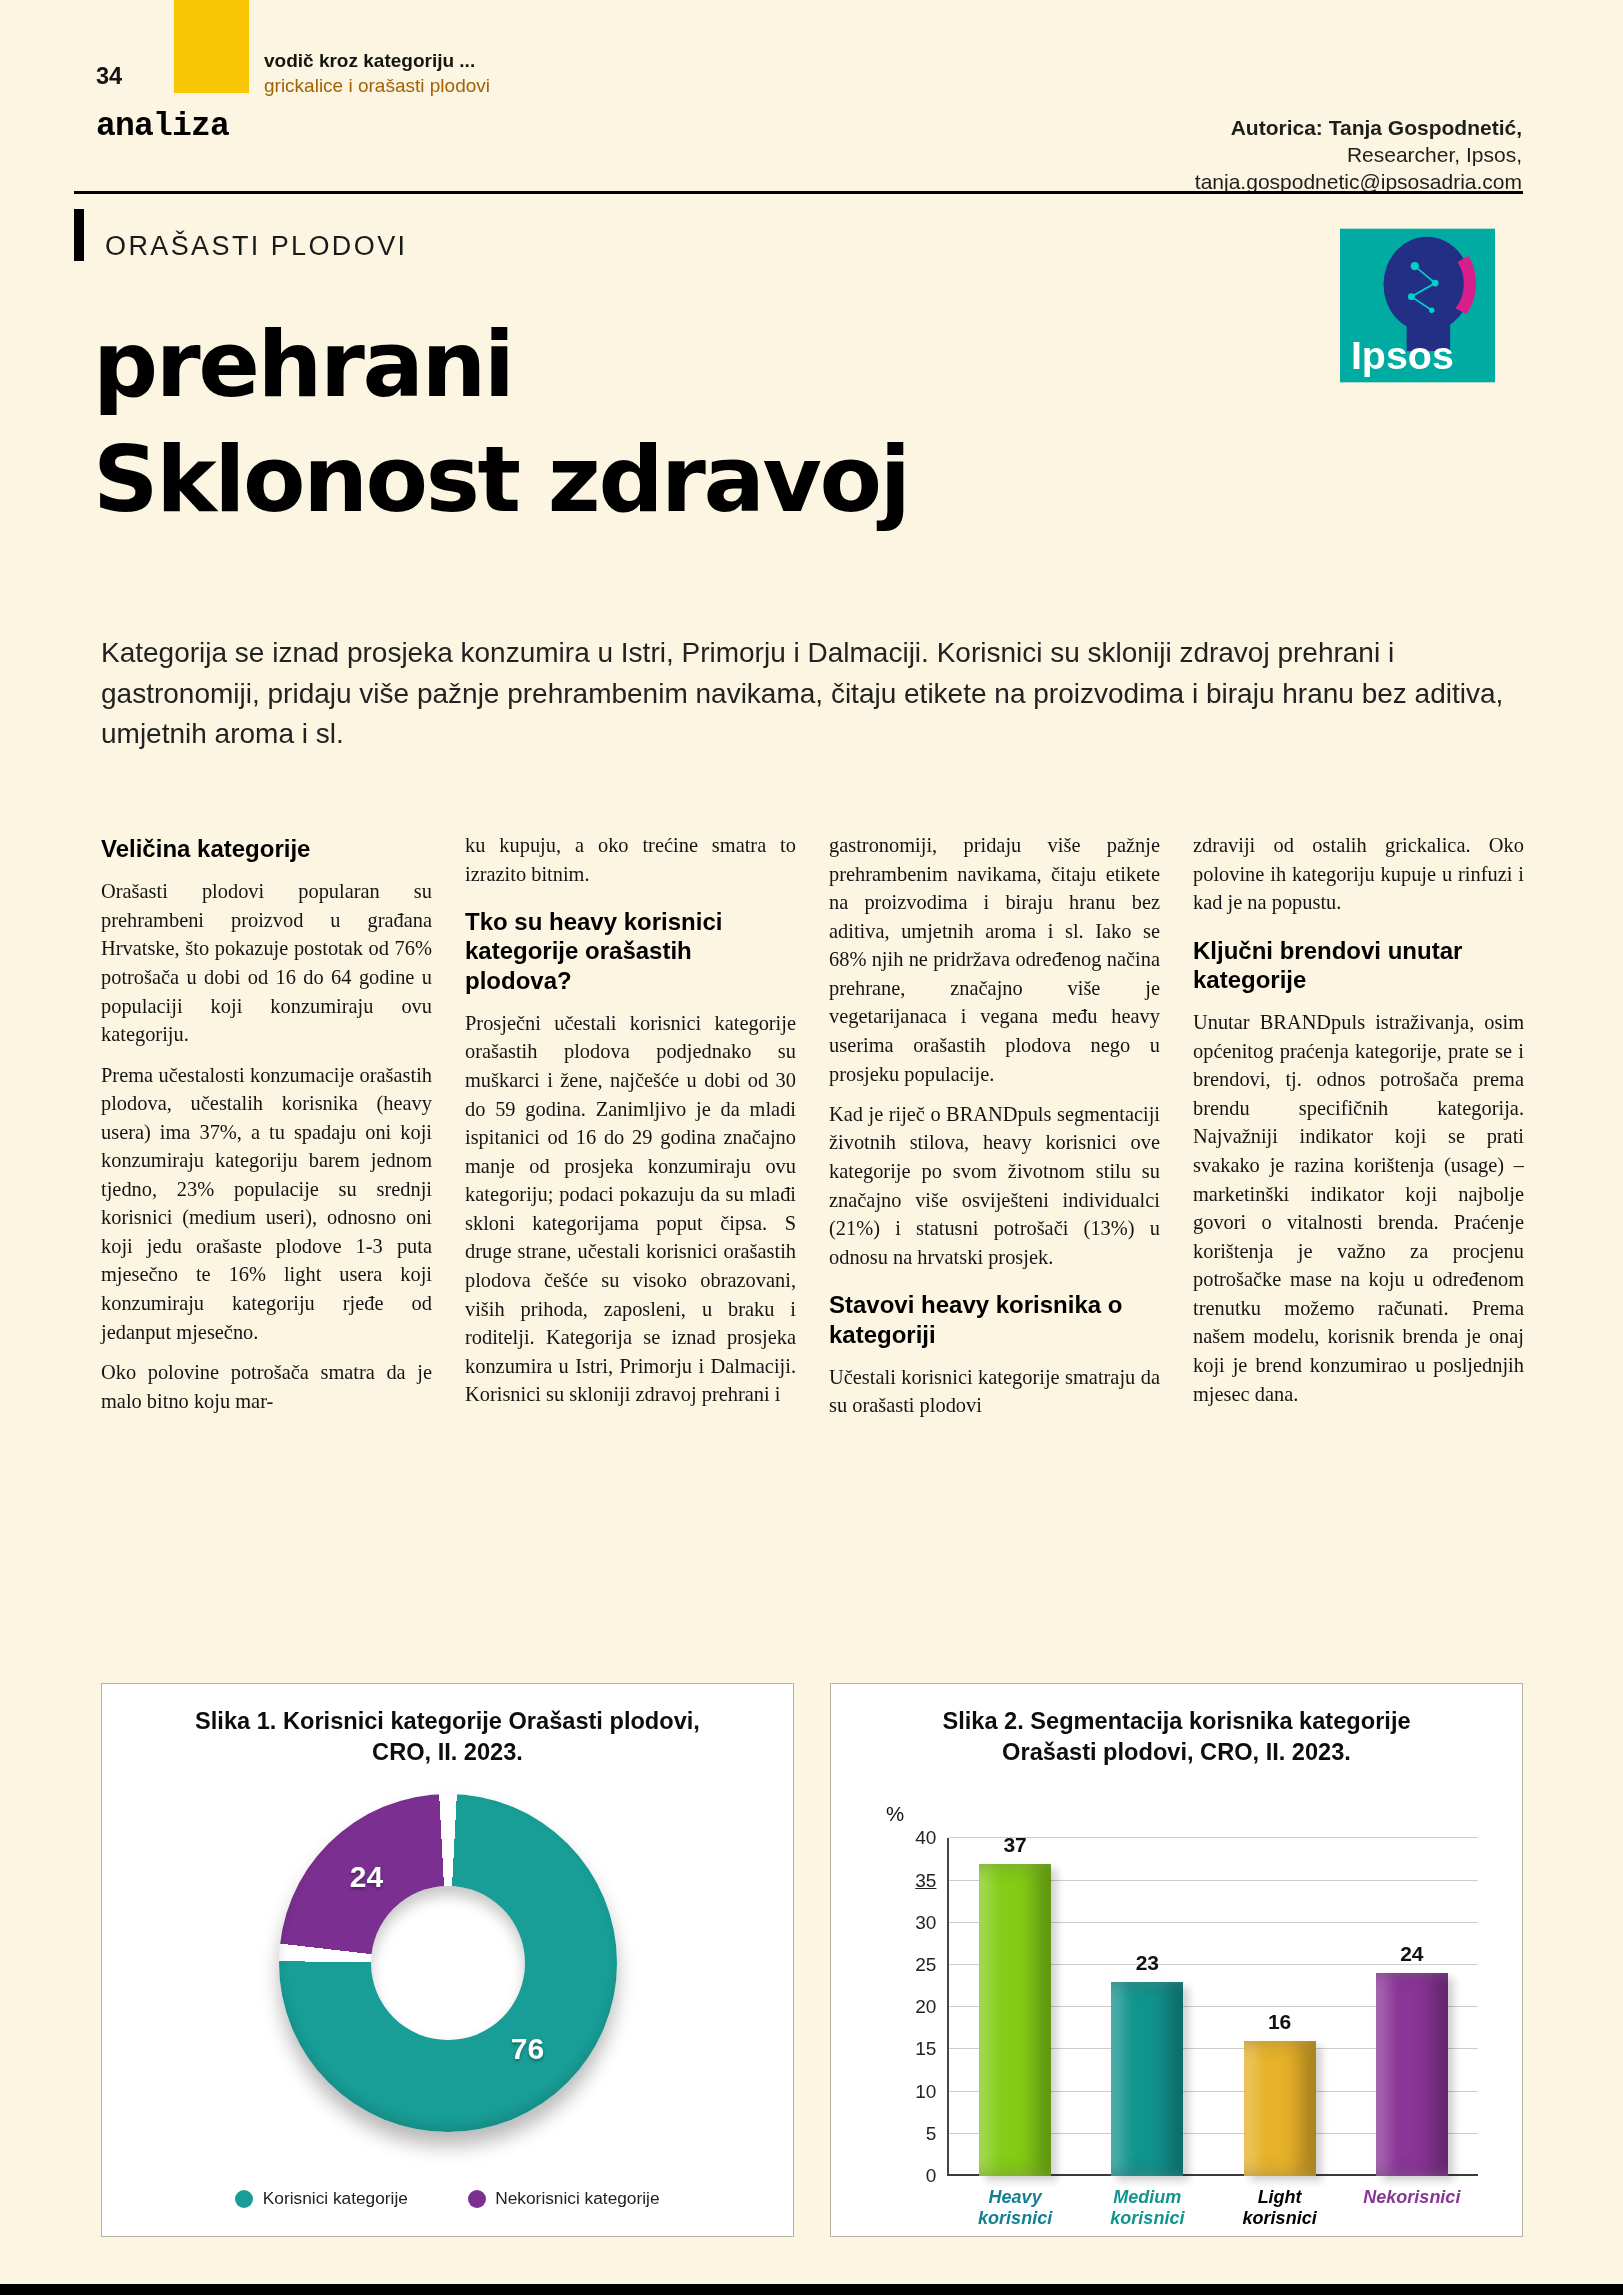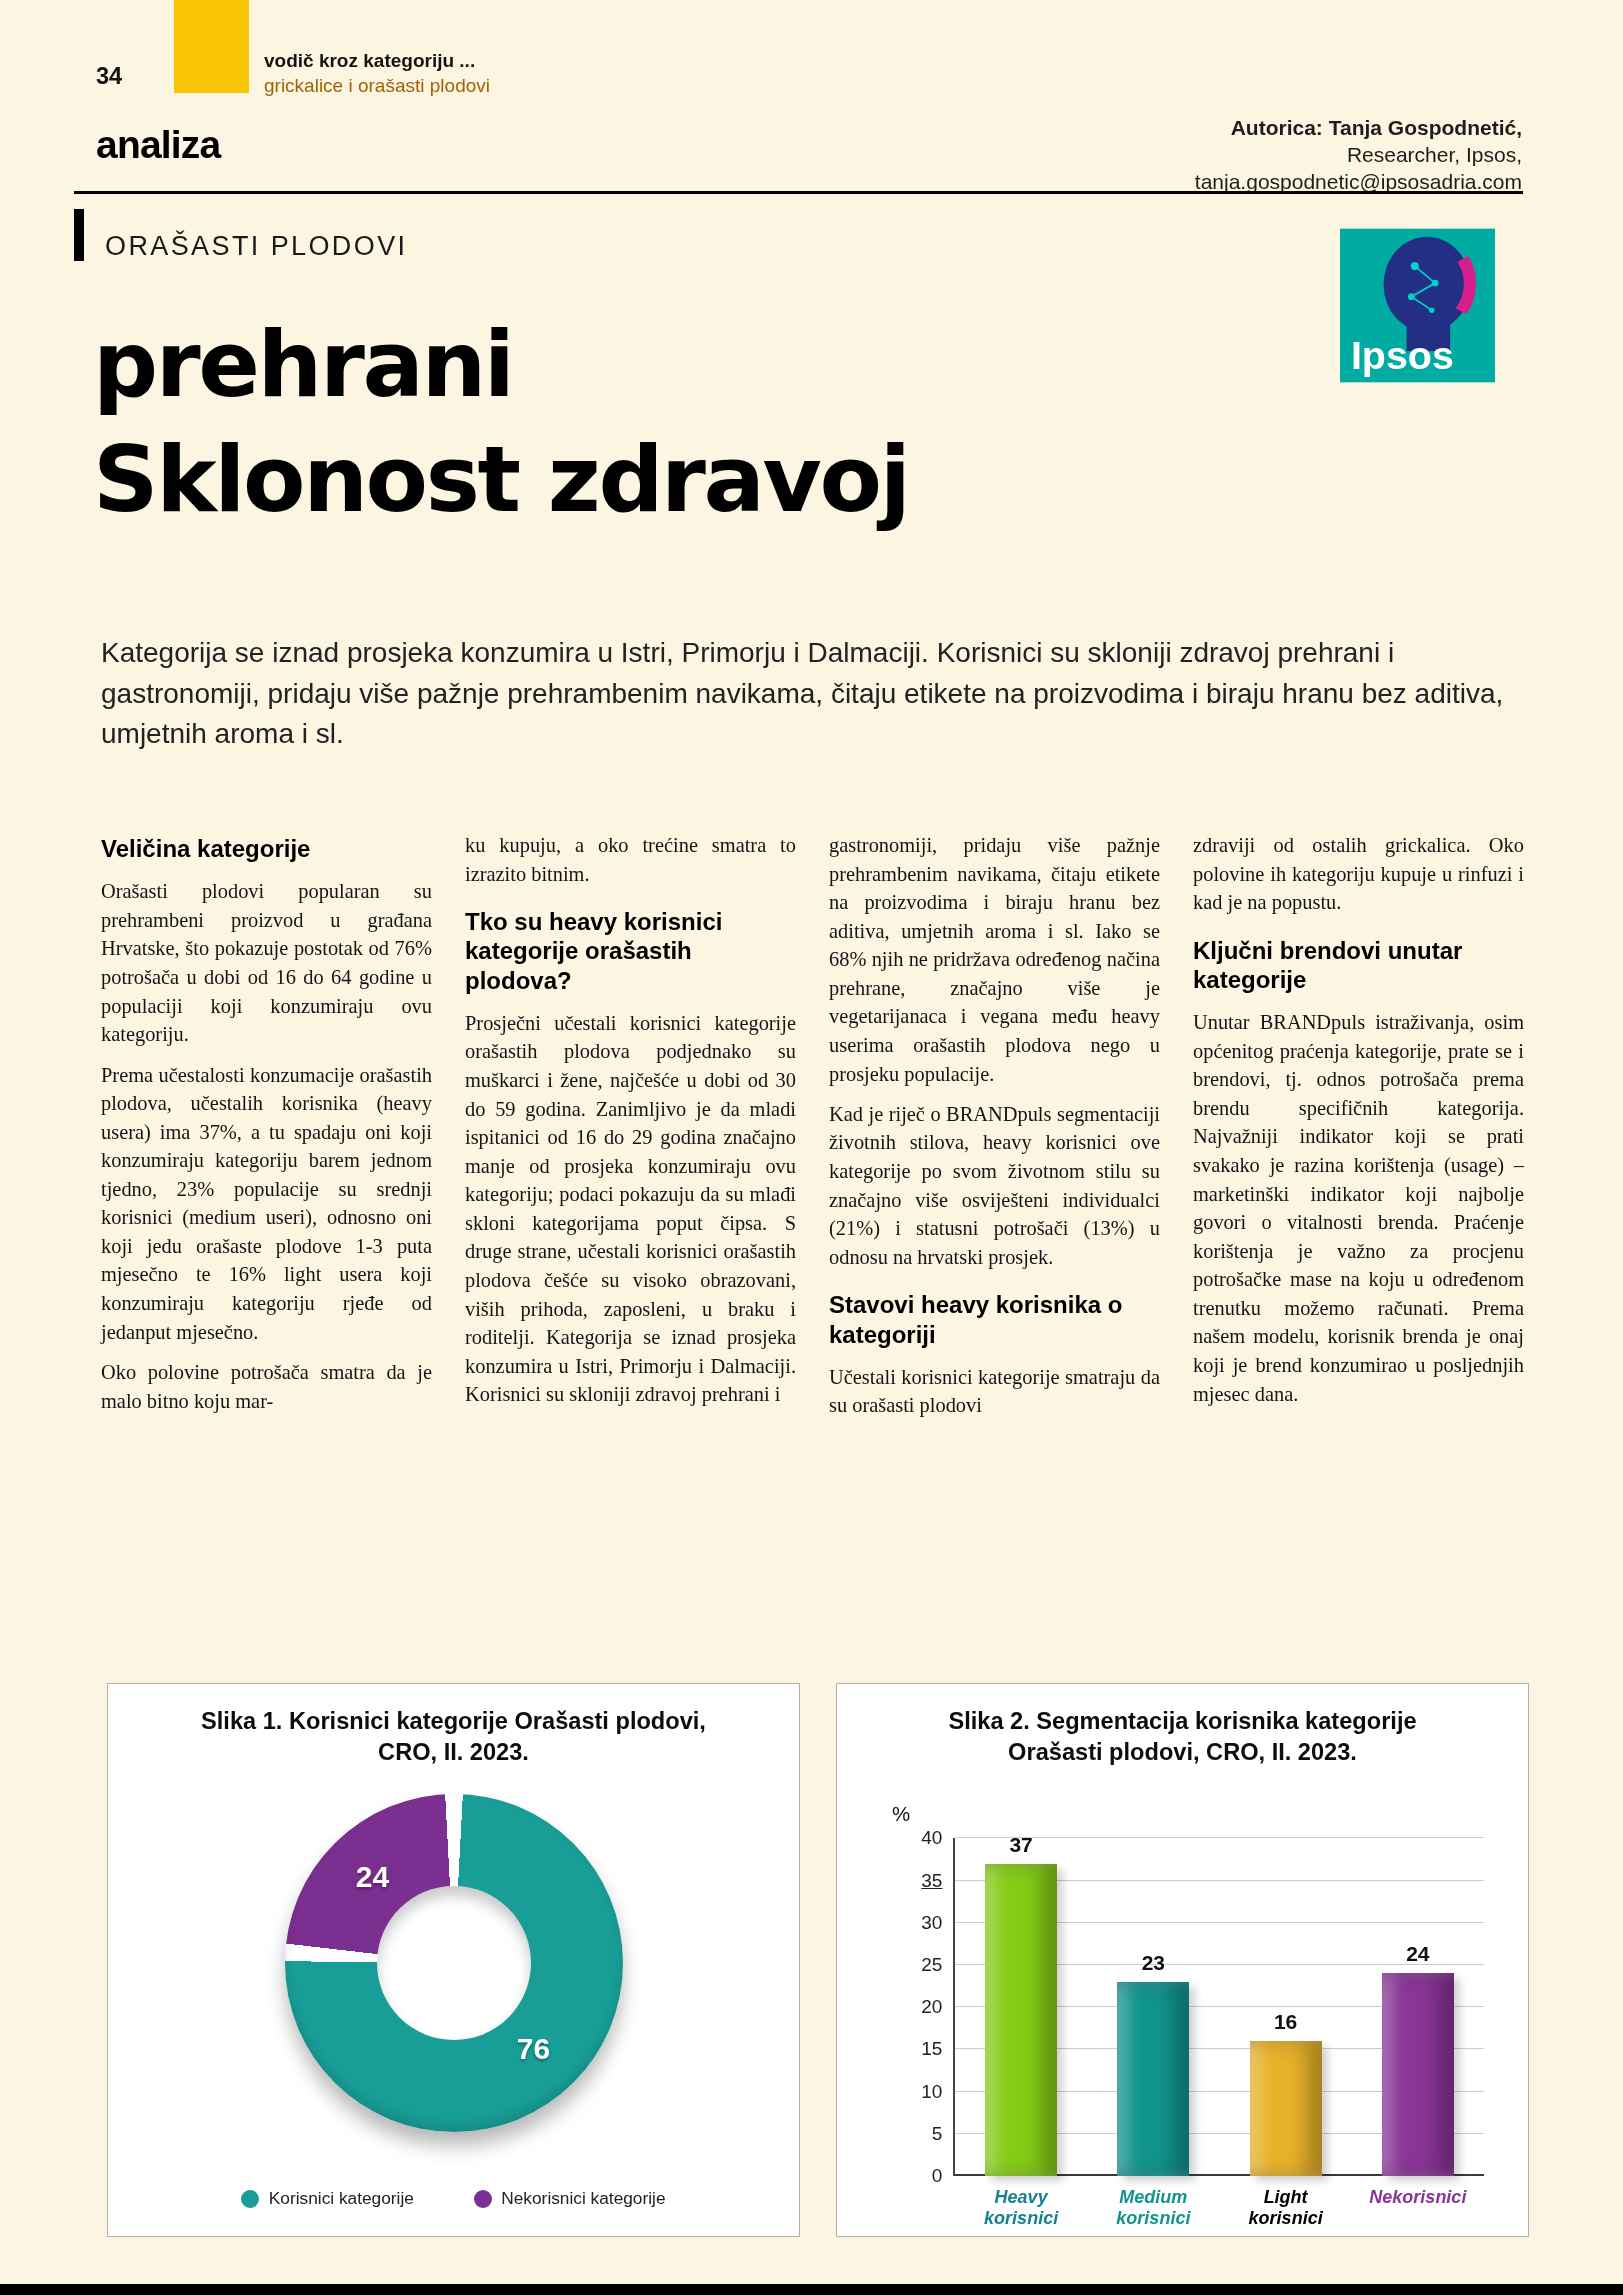--- a/index.html
+++ b/index.html
@@ -9,42 +9,42 @@
     background:#fcf5e2; color:#141414; overflow:hidden;
     font-family:"Liberation Sans", sans-serif;
   }
 
   
   .page-num { position:absolute; left:96px; top:63px; font-size:23.6px; font-weight:bold; }
   .yellow-block { position:absolute; left:174px; top:0; width:75px; height:93px; background:#f9c606; }
   .kicker { position:absolute; left:264px; top:49px; font-size:19px; line-height:1.3; }
   .kicker-1 { font-weight:bold; color:#14140f; }
   .kicker-2 { color:#a16207; font-weight:normal; }
-  .analiza { position:absolute; left:96px; top:108px; font-family:Liberation Sans, sans-serif; font-size:39px; font-weight:bold; letter-spacing:-0.8px; color:#000;margin-top:15px; }
+  .analiza { position:absolute; left:96px; top:108px; font-family:Liberation Mono, monospace; font-size:33px; font-weight:bold; letter-spacing:-0.8px; color:#000; }
   .author { position:absolute; right:101px; top:115px; text-align:right; font-size:21px; line-height:1.28; color:#1d1d1b; }
   .author-1 { font-weight:bold; }
   .top-rule { position:absolute; left:74px; right:100px; top:191px; height:3.1px; background:#000; }
 
   
   .eyebrow-bar { position:absolute; left:74px; top:209px; width:10.2px; height:52px; background:#000; }
   .eyebrow { position:absolute; left:105px; top:231px; font-size:27px; letter-spacing:2.4px; color:#1a1a1a; }
   .ipsos-logo { position:absolute; left:1340px; top:217px; width:155px; height:177px; }
   .ipsos-logo svg { display:block; width:100%; height:100%; }
   .headline { position:absolute; left:93px; top:308px; font-family:"DejaVu Sans", sans-serif; font-size:91px; font-weight:bold; line-height:1.26; letter-spacing:-2.4px; color:#000; }
   .lead { position:absolute; left:101px; top:633px; width:1414px; font-size:28px; line-height:1.45; color:#222; }
 
   
   .columns { position:absolute; left:101px; top:831px; width:1423px; display:flex; gap:33px; }
   .col { flex:1; font-family:"Liberation Serif", serif; font-size:20.4px; line-height:1.40; text-align:justify; color:#141414; }
   .col h3 { font-family:"Liberation Sans", sans-serif; font-size:24px; font-weight:bold; line-height:1.22; margin:19px 0 14px; color:#000; text-align:left; }
   .col h3:first-child { margin-top:3.1px; }
   .col p { margin-bottom:11.8px; }
 
   
-  .figures { position:absolute; left:107px; top:1683px; width:1423px; display:flex; gap:36px; }
+  .figures { position:absolute; left:101px; top:1683px; width:1423px; display:flex; gap:36px; }
   .figure { width:693px; height:554px; background:#fff; border:0.8px solid #b5b1a4; position:relative; }
   .fig-title { margin:22px auto 0; text-align:center; font-weight:bold; font-size:23.6px; line-height:1.3; color:#0d0d0d; }
   .fig-title.t1 { max-width:550px; }
   .fig-title.t2 { max-width:503px; }
 
   
   .donut-wrap { position:relative; width:338px; height:338px; margin:27px auto 0; }
   .donut-ring { width:100%; height:100%; border-radius:50%;
     box-shadow:0 14px 19px rgba(0,0,0,.28), inset 0 -6.3px 11px rgba(0,0,0,.12); }
   .donut-hole { position:absolute; left:50%; top:50%; width:154px; height:154px; margin:-77px 0 0 -77px;

